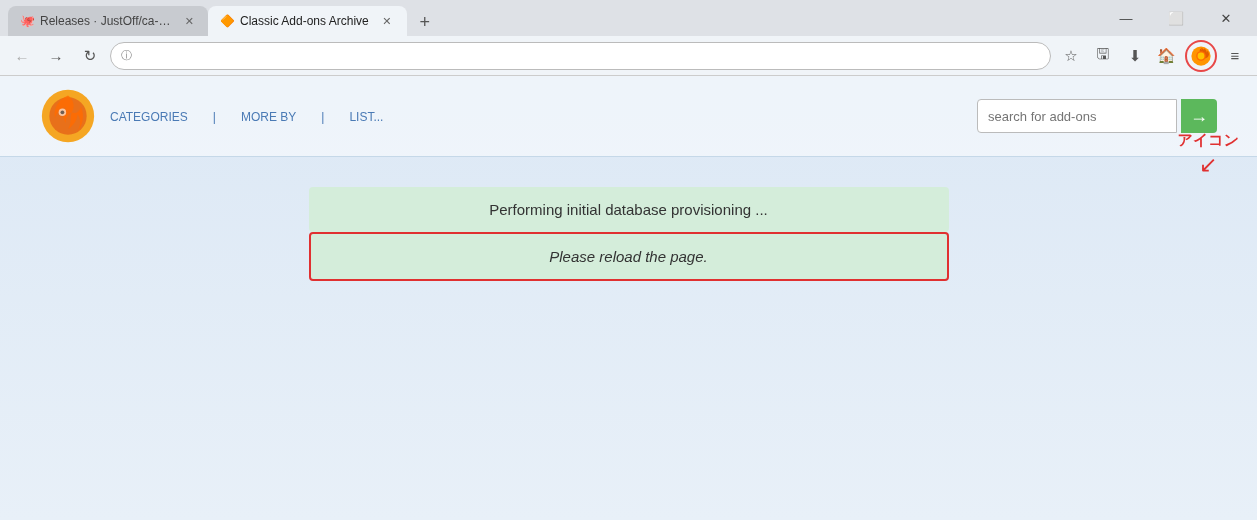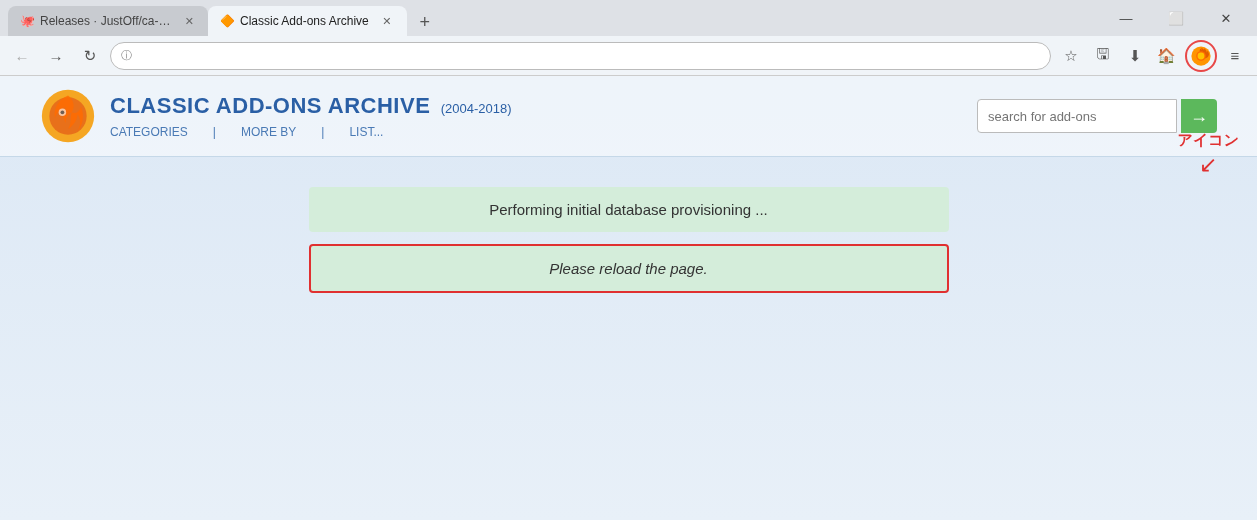--- a/index.html
+++ b/index.html
@@ -243,21 +243,20 @@
       font-size: 18px;
     }
 
     
     .main-area {
       display: flex;
       flex-direction: column;
       align-items: center;
       justify-content: center;
       padding: 30px 20px;
-      gap: 12px;
     }
     .status-box {
       width: 640px;
       padding: 14px 20px;
       background: #d4edda;
       border-radius: 4px;
       text-align: center;
       font-size: 15px;
       color: #333;
     }
@@ -343,24 +342,20 @@
 
       <svg class="site-logo-img" viewBox="0 0 60 60" xmlns="http://www.w3.org/2000/svg">
         <circle cx="30" cy="30" r="28" fill="#F5A623"></circle>
         <circle cx="30" cy="30" r="20" fill="#E8701A"></circle>
         <path d="M30 8 C20 12 14 22 16 32 C18 26 22 22 28 20 C24 26 24 32 28 38 C26 34 30 28 34 26 C32 32 34 38 30 44 C36 40 40 34 40 28 C44 32 44 40 40 46 C46 40 48 30 44 20 C42 26 38 28 34 26 C38 20 36 12 30 8Z" fill="#FF6B00" opacity="0.8"></path>
         <circle cx="24" cy="26" r="4" fill="#fff" opacity="0.6"></circle>
         <circle cx="24" cy="26" r="2" fill="#333" opacity="0.7"></circle>
       </svg>
 
       <div class="site-title-area">
-        <div>
-          <span style="font-size:22px;font-weight:bold;color:#2a5fa5;letter-spacing:0.5px;">CLASSIC ADD-ONS ARCHIVE</span>
-          <span style="font-size:13px;color:#2a5fa5;margin-left:6px;">(2004-2018)</span>
-        </div>
         <div class="site-nav-links">
           <a class="site-nav-link" href="#">CATEGORIES</a>
           <span class="site-nav-sep">|</span>
           <a class="site-nav-link" href="#">MORE BY</a>
           <span class="site-nav-sep">|</span>
           <a class="site-nav-link" href="#">LIST...</a>
         </div>
       </div>
     </div>
 

